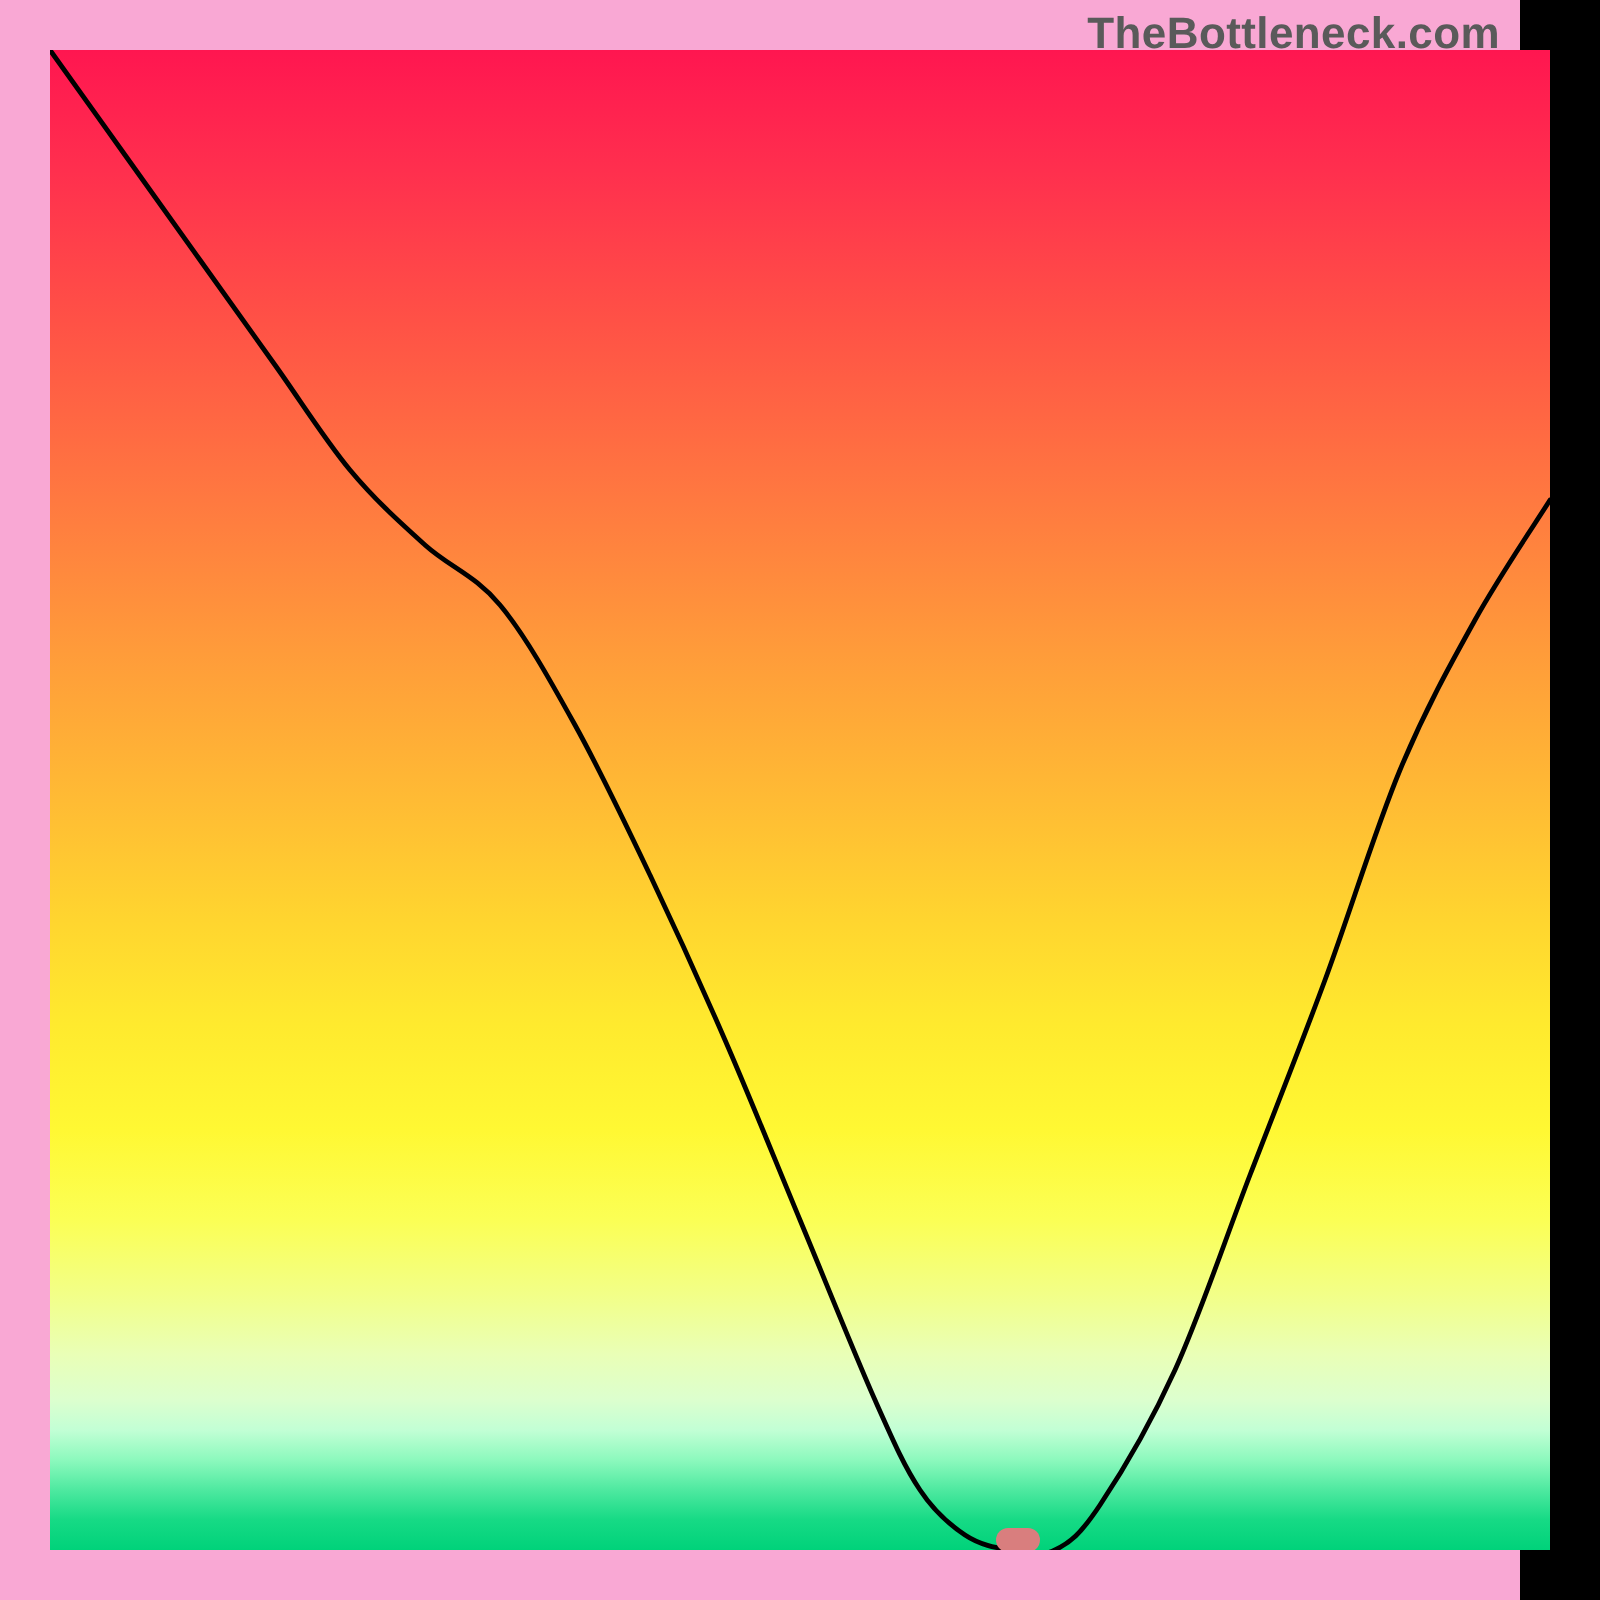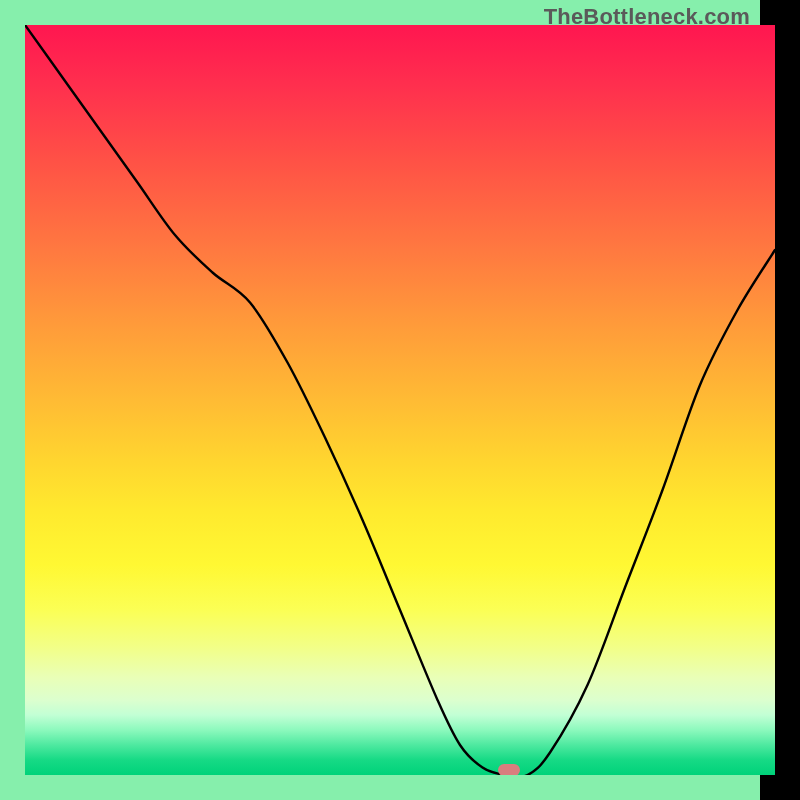--- a/index.html
+++ b/index.html
@@ -8,21 +8,21 @@
     width: 800px;
     height: 800px;
     background: #000;
     font-family: Arial, Helvetica, sans-serif;
     overflow: hidden;
   }
   .stage {
     position: relative;
     width: 760px;
     height: 800px;
-    background: #86efac;
+    background: #f9a8d4;
   }
   .watermark {
     position: absolute;
     top: 4px;
     right: 10px;
     color: #5a5a5a;
     font-size: 22px;
     font-weight: 600;
     letter-spacing: 0.2px;
     z-index: 40;

